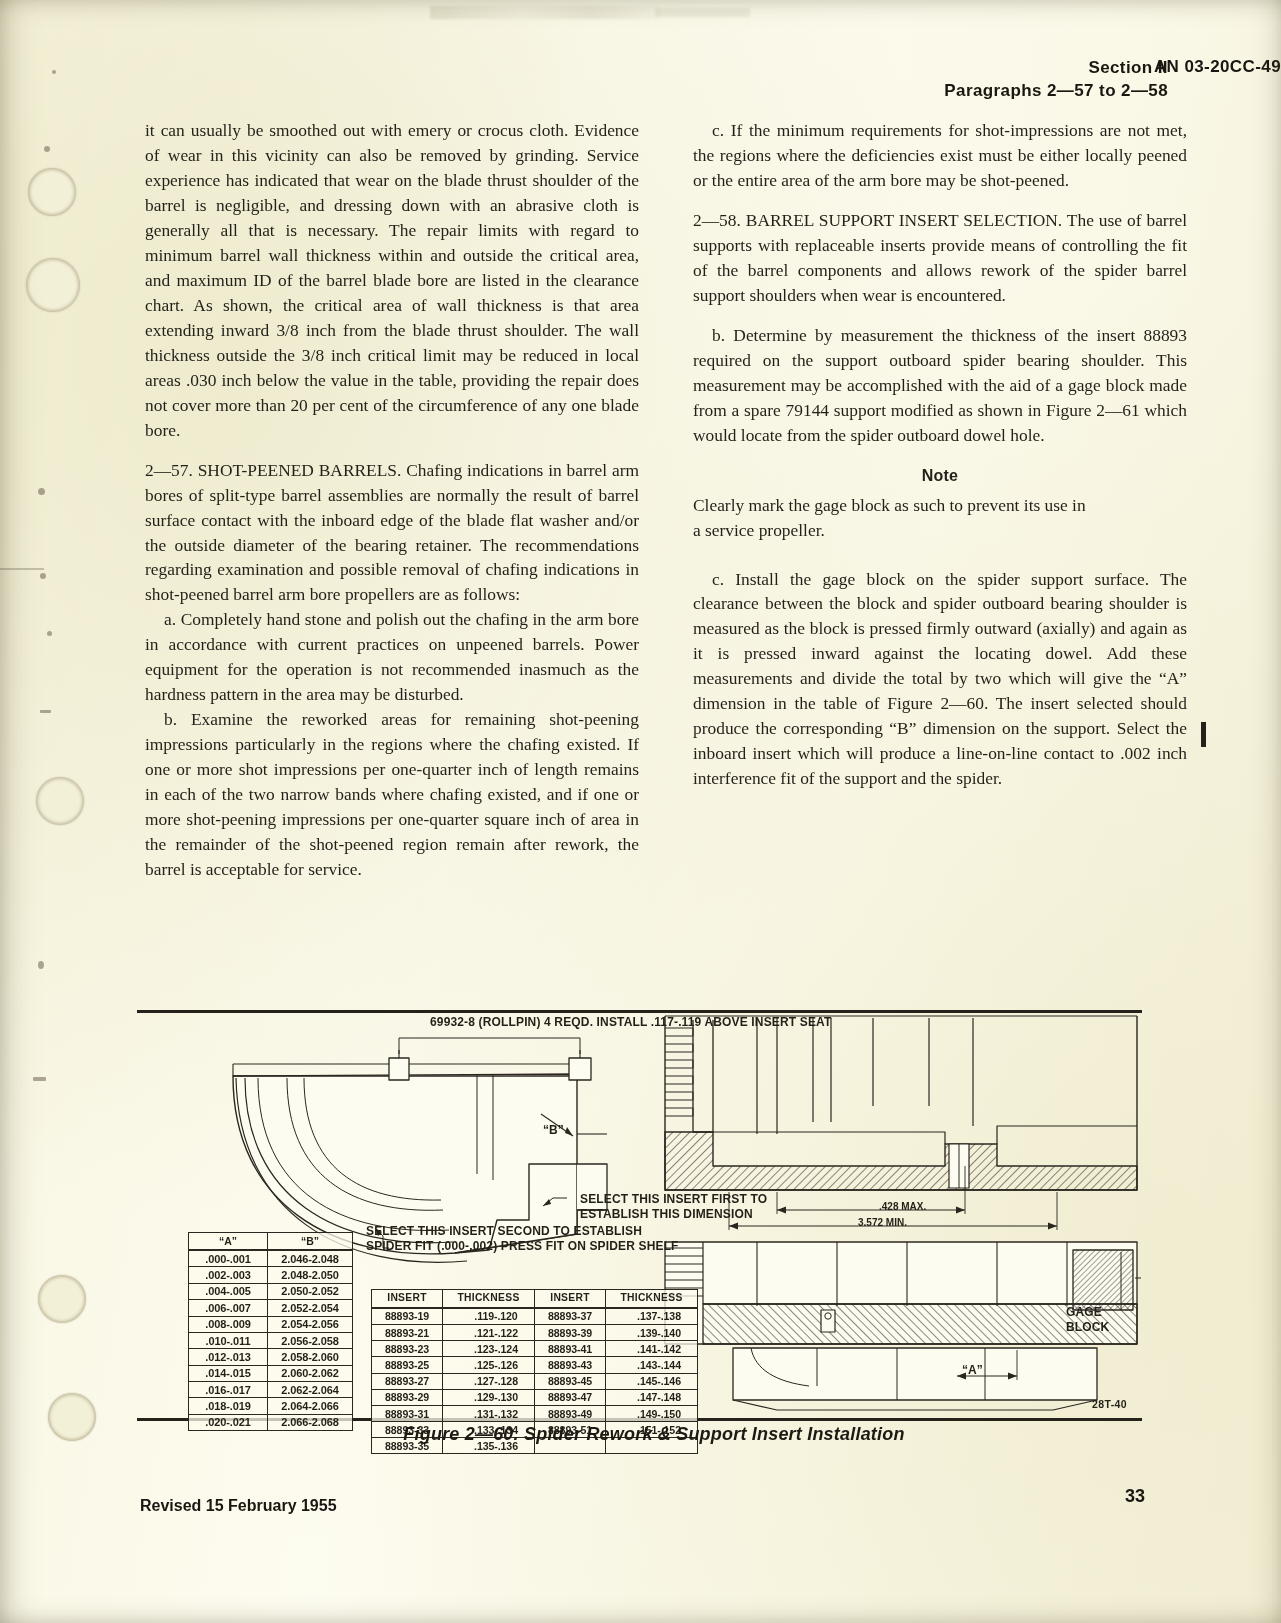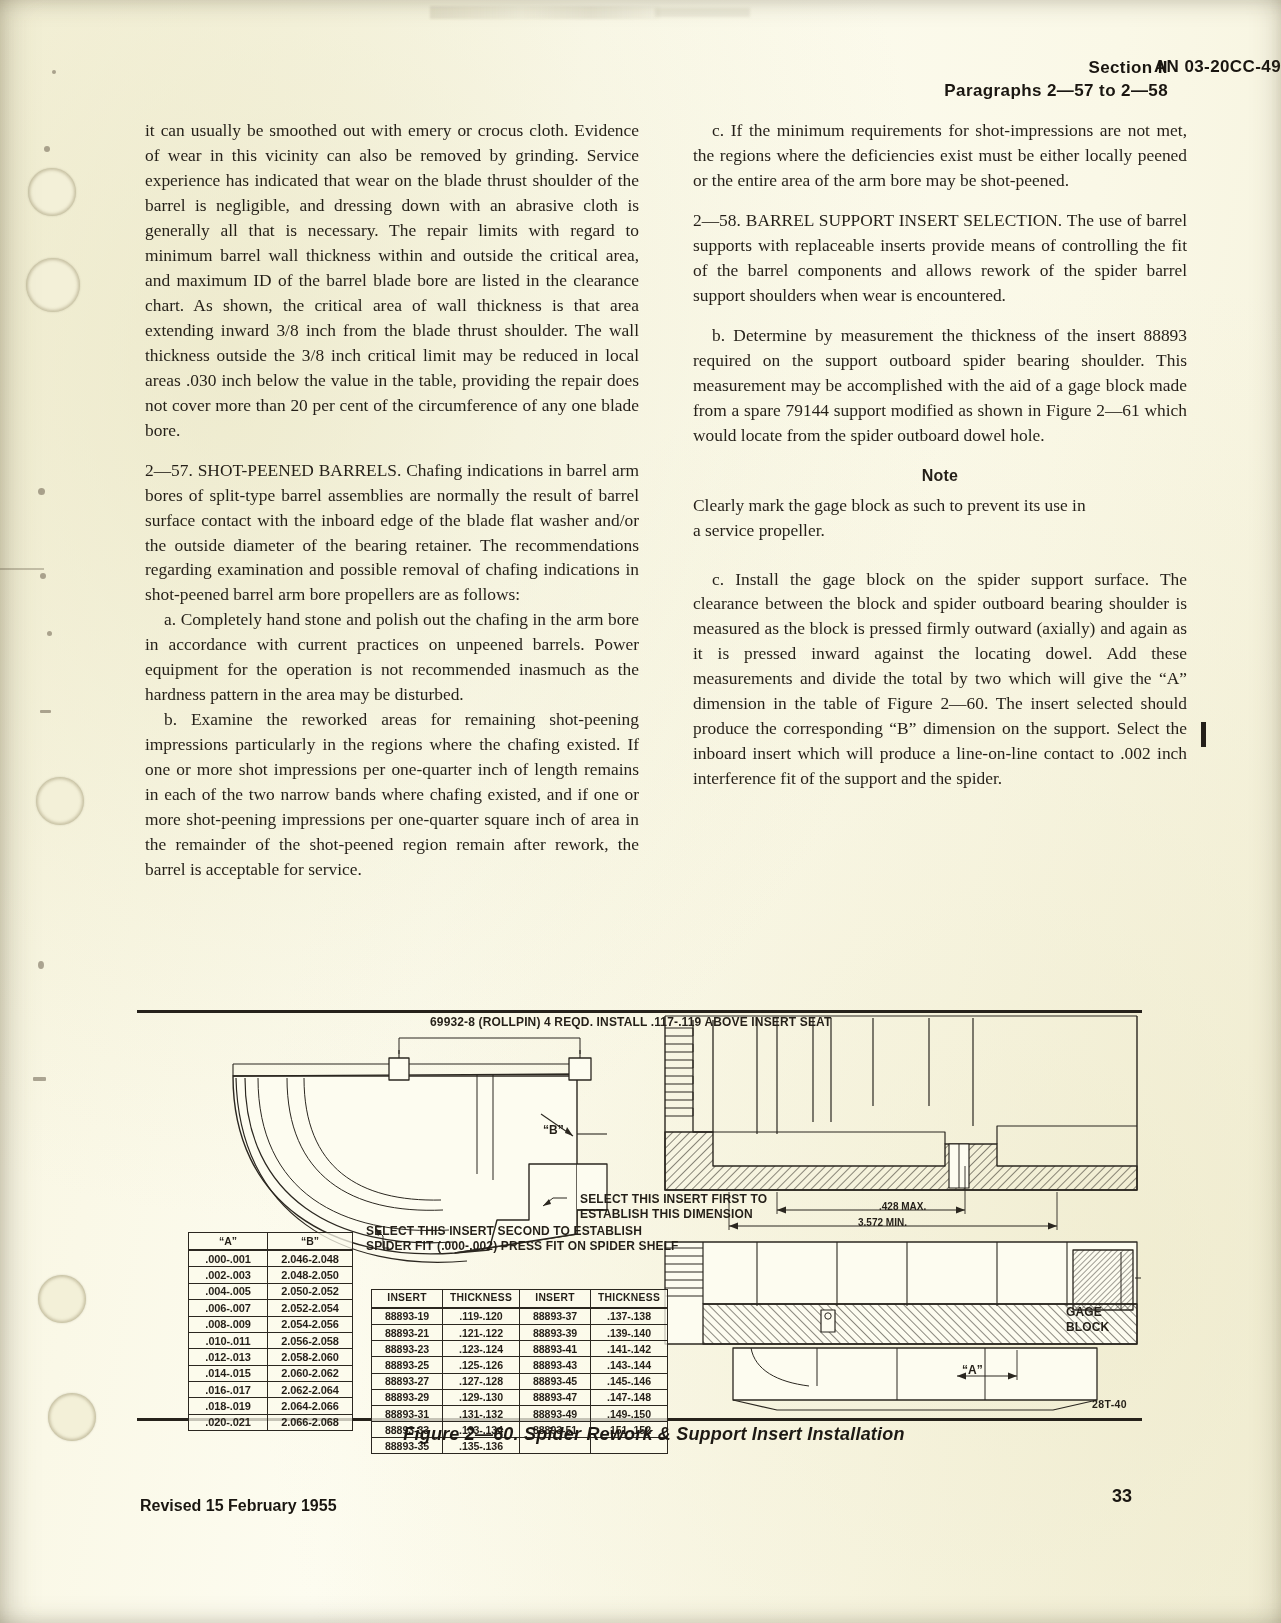--- a/index.html
+++ b/index.html
@@ -97,21 +97,21 @@
     position:absolute;left:0;right:0;top:1424px;text-align:center;
     font-family:"Liberation Sans", sans-serif;
     font-style:italic;font-weight:bold;font-size:18px;color:#1d1914;letter-spacing:.2px;padding-left:27px;
   }
 
   .ftr-left{
     position:absolute;left:140px;top:1488px;
     font-family:"Liberation Sans", sans-serif;font-weight:bold;font-size:16px;color:#1a1611;margin-top:9px;
   }
   .ftr-right{
-    position:absolute;right:149px;top:1486px;
+    position:absolute;right:136px;top:1486px;
     font-family:"Liberation Sans", sans-serif;font-weight:bold;font-size:18px;color:#1a1611;
   }
 
   
   .figwrap{position:absolute;left:137px;top:1014px;width:1005px;height:402px;}
   .figwrap svg{display:block;}
 
   
   .tbl{
     position:absolute;border-collapse:collapse;
@@ -129,21 +129,21 @@
   #ab-table td{font-size:11px;padding:1.7px 0;letter-spacing:-0.1px;}
   #ab-table td.a{width:78px;}
   #ab-table td.b{width:84px;}
   #ab-table tr.headrow th{border-bottom-width:2.6px;}
 
   
   #ins-table{left:371px;top:1289px;}
   #ins-table th{font-size:10.3px;padding:3px 0 3.5px;line-height:1;letter-spacing:.3px;}
   #ins-table td{font-size:10.6px;padding:1.6px 0;letter-spacing:-0.1px;}
   #ins-table td.ins{width:70px;}
-  #ins-table td.thk{width:76px;}
+  #ins-table td.thk{width:76px;padding-left:15px;}
   #ins-table tr.headrow th{border-bottom-width:2.6px;}
 
   
   .callout{
     position:absolute;font-family:"Liberation Sans", sans-serif;
     font-weight:bold;font-size:12px;color:#241f18;line-height:1.22;
     letter-spacing:.15px;white-space:pre;
   }
   .dimtxt{
     position:absolute;font-family:"Liberation Sans", sans-serif;

